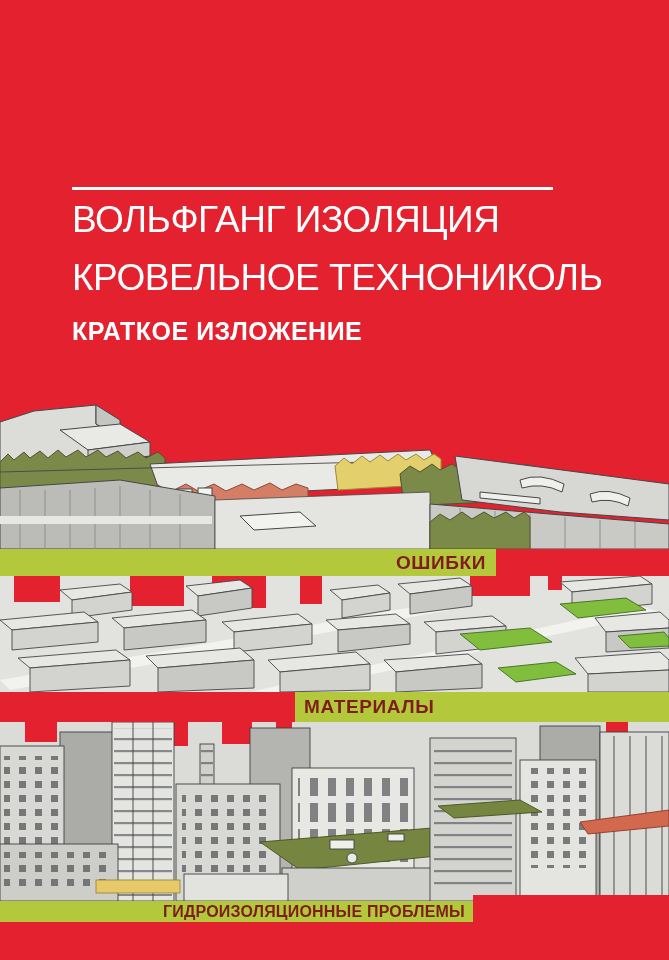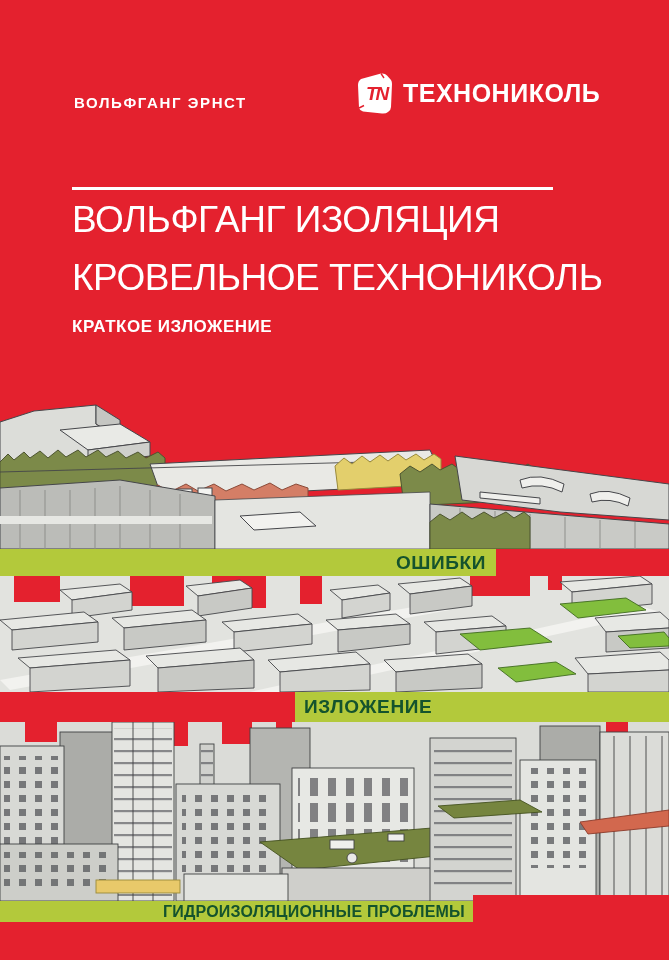--- a/index.html
+++ b/index.html
@@ -27,34 +27,34 @@
   
   .title-rule{position:absolute;left:72px;top:187px;width:481px;height:3px;background:#fff;}
   .title-line{
     position:absolute;left:72px;white-space:nowrap;
     font-size:37px;font-weight:normal;letter-spacing:-.5px;color:#fff;margin:0;
   }
   .title-line.l1{top:199px;}
   .title-line.l2{top:257px;}
   .subtitle{
     position:absolute;left:72px;top:317px;white-space:nowrap;
-    font-size:17px;font-weight:bold;letter-spacing:.5px;color:#fff;margin:0;
+    font-size:25px;font-weight:bold;letter-spacing:.5px;color:#fff;margin:0;
   }
   
   .art{position:absolute;left:0;width:669px;display:block;}
   .art1{top:400px;height:149px;}
   .art2{top:576px;height:116px;}
   .art3{top:722px;height:179px;}
   
   .banner{position:absolute;left:0;width:669px;display:flex;}
   .seg{height:100%;display:flex;align-items:center;box-sizing:border-box;}
   .seg.lime{background:#B3C93B;}
   .seg.red{background:#E4212E;}
   .banner-label{
-    font-weight:bold;color:#14532d;letter-spacing:.6px;white-space:nowrap;
+    font-weight:bold;color:#7f1d1d;letter-spacing:.6px;white-space:nowrap;
   }
   .banner1{top:549px;height:27px;}
   .banner1 .lime{width:496px;justify-content:flex-end;padding-right:10px;}
   .banner1 .red{width:173px;}
   .banner1 .banner-label{font-size:19px;}
   .banner2{top:692px;height:30px;}
   .banner2 .red{width:295px;}
   .banner2 .lime{width:374px;justify-content:flex-start;padding-left:9px;}
   .banner2 .banner-label{font-size:19px;}
   .banner3{top:901px;height:22px;}
@@ -62,30 +62,21 @@
   .banner3 .banner-label{font-size:16px;letter-spacing:.2px;}
   .banner3-red-block{position:absolute;left:473px;top:895px;width:196px;height:65px;background:#E4212E;}
   .footer-strip{position:absolute;left:0;top:922px;width:669px;height:38px;background:#E4212E;}
   svg .ln{stroke:#45464a;stroke-width:.9;fill:none;}
 </style>
 </head>
 <body>
 
 <div class="cover">
 
-  <div class="author">ВОЛЬФГАНГ ЭРНСТ</div>
-
-  <div class="brand">
-    <svg class="tn-icon" viewBox="0 0 38 43">
-      <path d="M5,7 L25,1.5 Q29,1 31,3.5 L35,8 Q36,9.5 36,12 L35,35 Q35,38 32,40 Q30,41.8 26,41.5 L7,39.5 Q4,39 3,36 L2,13 Q2,9 5,7 Z" fill="#ffffff" stroke="none"></path>
-      <path d="M25,1.5 L28,6 M3,36 L8,33.5" stroke="#E4212E" stroke-width="1.4" fill="none"></path>
-      <text class="mono" x="10" y="28">TN</text>
-    </svg>
-    <div class="wordmark">ТЕХНОНИКОЛЬ</div>
-  </div>
+
 
   <div class="title-rule"></div>
   <h1 class="title-line l1">ВОЛЬФГАНГ ИЗОЛЯЦИЯ</h1>
   <h1 class="title-line l2">КРОВЕЛЬНОЕ ТЕХНОНИКОЛЬ</h1>
   <h2 class="subtitle">КРАТКОЕ ИЗЛОЖЕНИЕ</h2>
 
   <svg class="art art1" viewBox="0 0 669 149">
 
     <polygon points="0,22 34,11 96,5 96,24 120,38 120,80 0,88" fill="#DCDDD9" stroke="#45464a" stroke-width="1"></polygon>
     <polygon points="96,5 120,20 120,38 96,24" fill="#C5C6C2" stroke="#45464a" stroke-width="1"></polygon>
@@ -207,21 +198,21 @@
       <polygon points="560,28 626,22 646,34 578,42" fill="#82BE3D" stroke="#3f6b1f"></polygon>
       <polygon points="460,58 530,52 552,66 480,74" fill="#82BE3D" stroke="#3f6b1f"></polygon>
       <polygon points="498,92 556,86 576,98 516,106" fill="#82BE3D" stroke="#3f6b1f"></polygon>
       <polygon points="618,60 664,56 669,62 669,70 630,72" fill="#82BE3D" stroke="#3f6b1f"></polygon>
     </g>
   </svg>
 
   <div class="banner banner2">
     <div class="seg red"></div>
     <div class="seg lime">
-      <span class="banner-label">ИЗЛОЖЕНИЕ</span>
+      <span class="banner-label">МАТЕРИАЛЫ</span>
     </div>
   </div>
 
   <svg class="art art3" viewBox="0 0 669 179">
     <defs>
       <pattern id="win" width="16" height="14" patternUnits="userSpaceOnUse">
         <rect x="3" y="3" width="7" height="7" fill="#55565a" opacity=".75"></rect>
       </pattern>
       <pattern id="floors" width="10" height="12" patternUnits="userSpaceOnUse">
         <rect x="0" y="4" width="10" height="2.2" fill="#55565a" opacity=".65"></rect>

